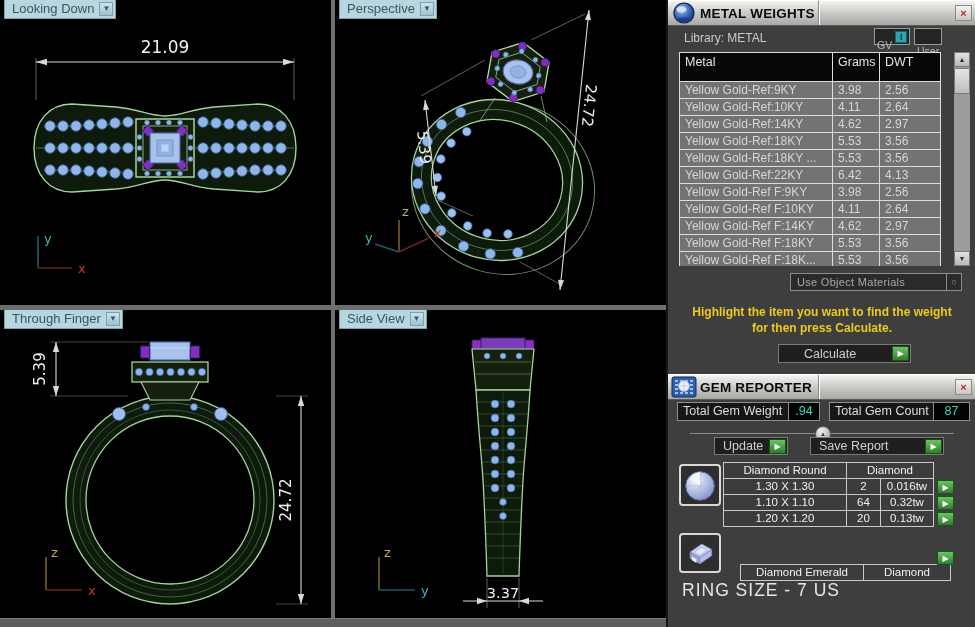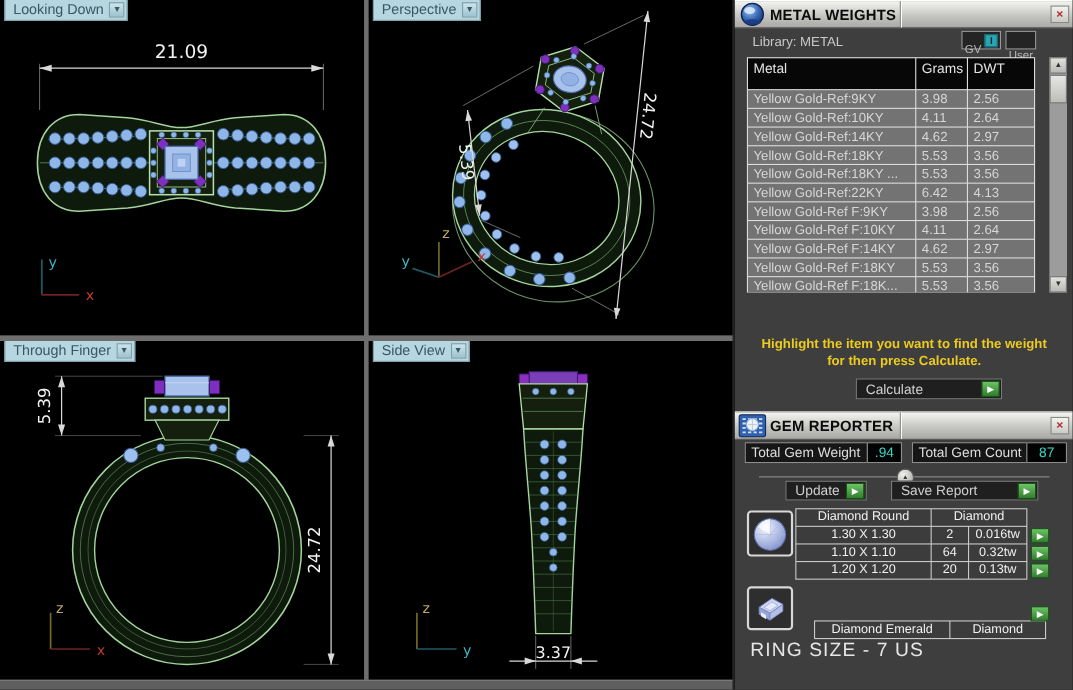--- a/index.html
+++ b/index.html
@@ -76,21 +76,21 @@
   .instruction { position:absolute; left:0; top:304px; width:308px; text-align:center;
                  color:#ecca1e; font-size:12px; font-weight:bold; line-height:16px; }
   .instruction2 { top:320px; }
 
   .dark-btn { position:absolute; height:19px; background:#1f1f1f; border:1px solid #7a7a7a;
               display:flex; align-items:center; justify-content:space-between; }
   .dark-btn .db-label { font-size:12.5px; color:#cfcfcf; padding-left:8px; white-space:nowrap; }
   .green-btn { width:17px; height:15px; margin-right:1px; flex:none;
                background:linear-gradient(180deg,#6cc464,#2f7d2c); border:1px solid #1c521c;
                color:#fff; font-size:8px; display:flex; align-items:center; justify-content:center; }
-  #calculate-btn { left:110px; top:344px; width:133px; }
+  #calculate-btn { left:110px; top:344px; width:133px;padding-left:17px; }
   #update-btn { left:46px; top:437px; width:74px; height:18px; }
   #save-report-btn { left:142px; top:437px; width:134px; height:18px; }
 
   
   .total-box { position:absolute; top:402px; height:19px; background:#161616; border:1px solid #8d8d8d;
                color:#dedede; font-size:12.5px; line-height:17px; padding-left:5px; white-space:nowrap; }
   .total-val { position:absolute; top:402px; height:19px; background:#030303; border:1px solid #8d8d8d;
                color:#35d8c8; font-size:12.5px; line-height:17px; text-align:center; }
   #tgw-label { left:9px; width:112px; } #tgw-value { left:120px; width:32px; }
   #tgc-label { left:161px; width:105px; } #tgc-value { left:265px; width:37px; }
@@ -539,20 +539,24 @@
         <div class="mt-cell mt-c3">4.13</div>
       </div>
     </div>
 
     <div id="mt-scrollbar">
       <div class="sb-btn" id="sb-up">▲</div>
       <div id="sb-thumb"></div>
       <div class="sb-btn" id="sb-down">▼</div>
     </div>
 
+    <div id="use-obj-btn">
+      <span class="uo-label">Use Object Materials</span>
+      <span class="uo-radio">○</span>
+    </div>
 
     <div class="instruction instruction2">for then press Calculate.</div>
     <div class="instruction">Highlight the item you want to find the weight</div>
 
     <div class="dark-btn" id="calculate-btn">
       <span class="db-label">Calculate</span>
       <span class="green-btn">
           <span>▶</span>
         </span>
     </div>

